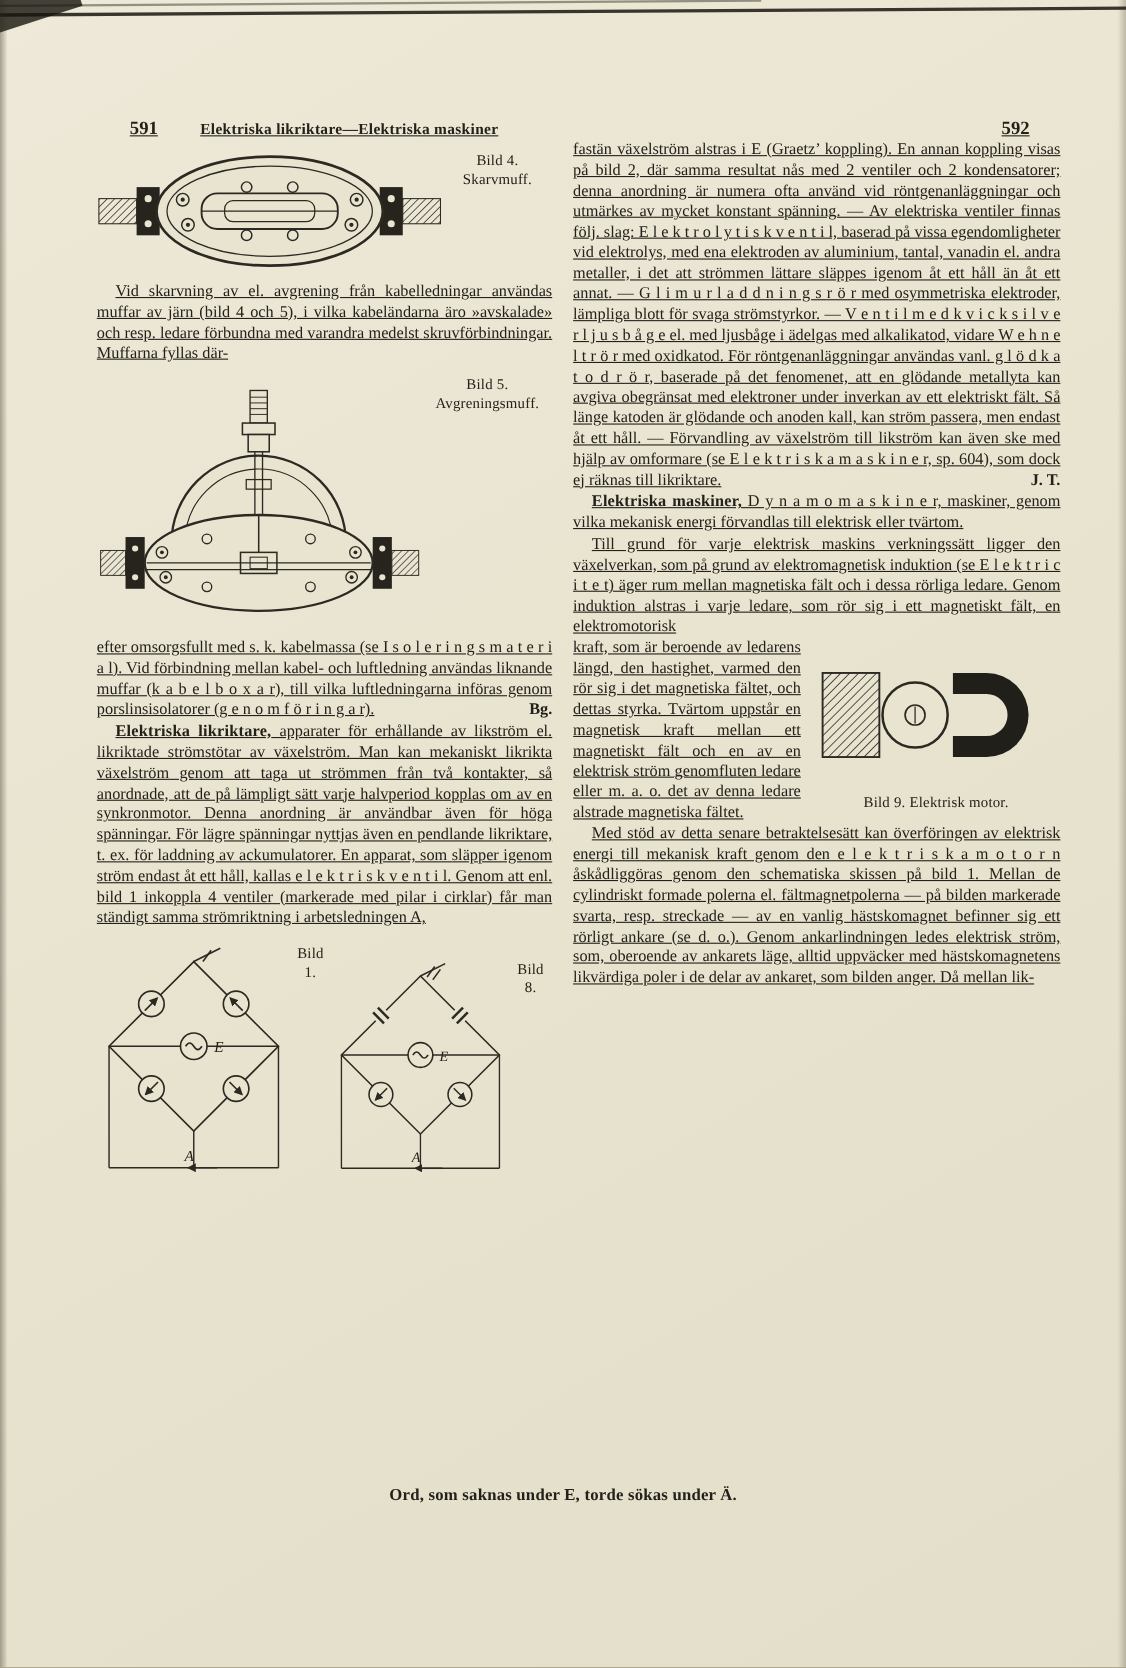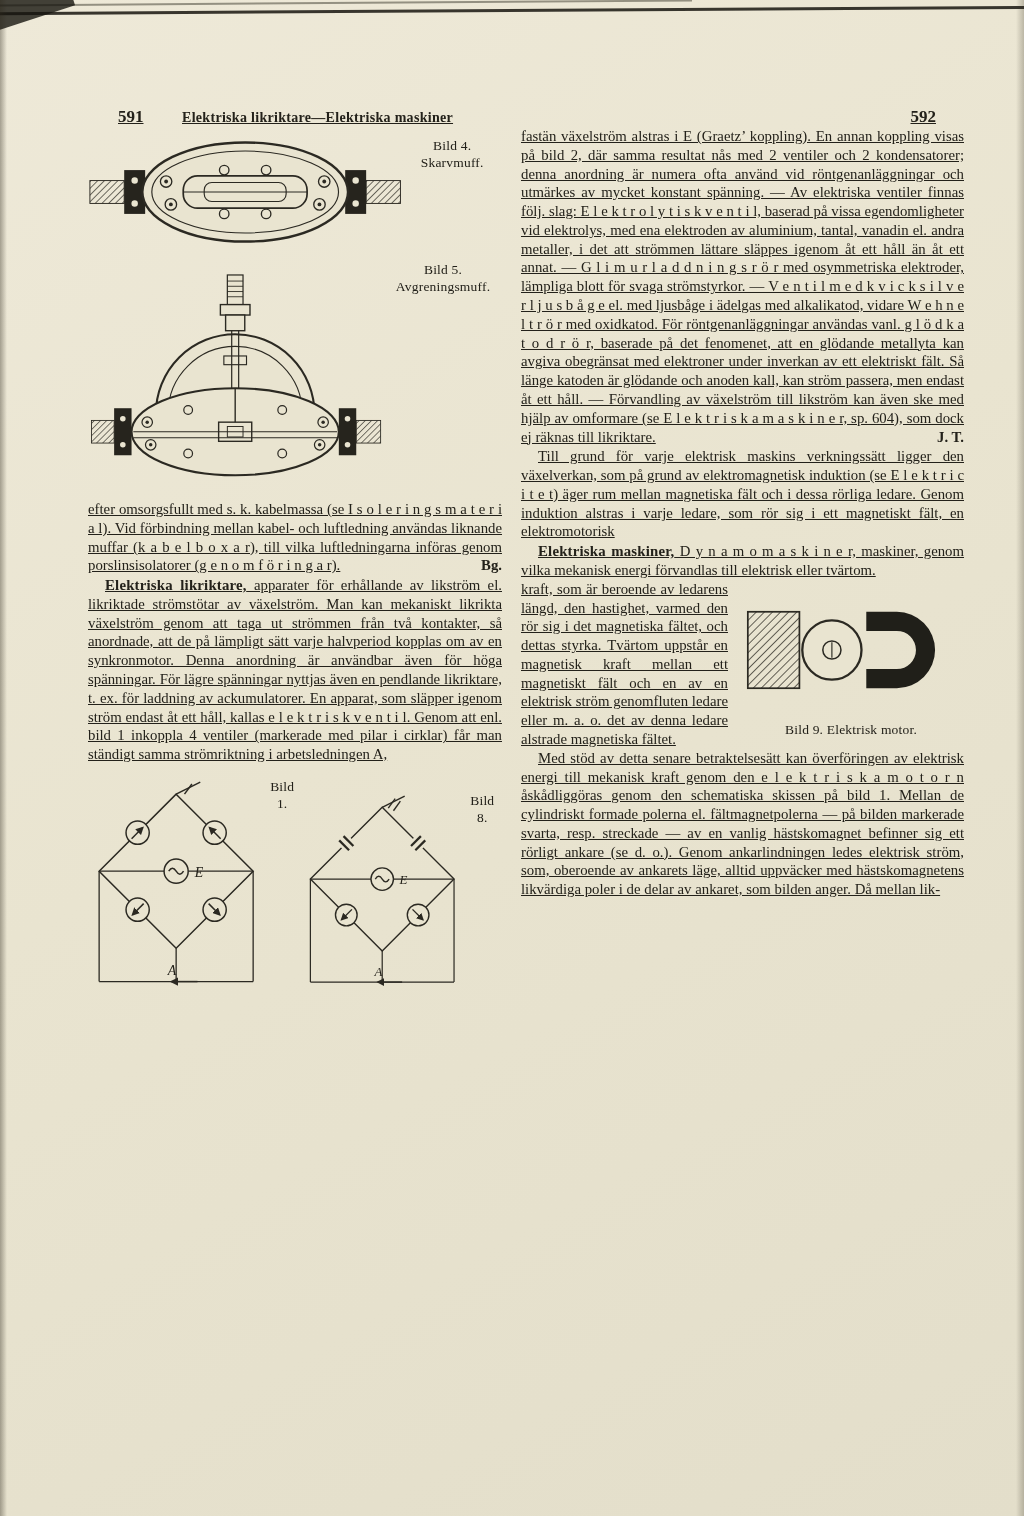--- a/index.html
+++ b/index.html
@@ -96,20 +96,21 @@
           <rect x="122" y="49" width="86" height="20" rx="8" fill="none" stroke="#2b2922" stroke-width="1.2"></rect>
           <line x1="100" y1="59" x2="230" y2="59" stroke="#2b2922" stroke-width="1.2"></line>
           <circle cx="143" cy="36" r="5" fill="none" stroke="#2b2922" stroke-width="1.4"></circle>
           <circle cx="187" cy="36" r="5" fill="none" stroke="#2b2922" stroke-width="1.4"></circle>
           <circle cx="143" cy="82" r="5" fill="none" stroke="#2b2922" stroke-width="1.4"></circle>
           <circle cx="187" cy="82" r="5" fill="none" stroke="#2b2922" stroke-width="1.4"></circle>
         </svg>
         <figcaption class="caption">Bild 4. Skarvmuff.</figcaption>
       </figure>
 
+      <p class="indent">Vid skarvning av el. avgrening från kabelledningar användas muffar av järn (bild 4 och 5), i vilka kabeländarna äro »avskalade» och resp. ledare förbundna med varandra medelst skruvförbindningar. Muffarna fyllas där-</p>
 
       <figure class="fig">
         <svg width="340" height="238" viewBox="0 0 340 238">
           <defs>
             <pattern id="hat5" width="5" height="5" patternUnits="userSpaceOnUse" patternTransform="rotate(45)">
               <line x1="0" y1="0" x2="0" y2="5" stroke="#2b2922" stroke-width="1.4"></line>
             </pattern>
           </defs>
           <path d="M78,162 A91,91 0 0 1 260,162 Z" fill="#e9e4d0" stroke="#2b2922" stroke-width="2.4"></path>
           <path d="M92,162 A77,77 0 0 1 246,162" fill="none" stroke="#2b2922" stroke-width="1.2"></path>
@@ -226,23 +227,23 @@
           </svg>
           <figcaption class="caption">Bild 8.</figcaption>
         </figure>
       </div>
     </section>
 
     <section class="col col-right">
 
       <p><span>fastän växelström alstras i E (Graetz’ koppling). En annan koppling visas på bild 2, där samma resultat nås med 2 ventiler och 2 kondensatorer; denna anordning är numera ofta använd vid röntgenanläggningar och utmärkes av mycket konstant spänning. — Av elektriska ventiler finnas följ. slag: E l e k t r o l y t i s k   v e n t i l,  baserad på vissa egendomligheter vid elektrolys, med ena elektroden av aluminium, tantal, vanadin el. andra metaller, i det att strömmen lättare släppes igenom åt ett håll än åt ett annat. — G l i m u r l a d d n i n g s r ö r  med osymmetriska elektroder, lämpliga blott för svaga strömstyrkor. — V e n t i l   m e d   k v i c k s i l v e r l j u s b å g e  el. med ljusbåge i ädelgas med alkalikatod, vidare  W e h n e l t r ö r  med oxidkatod. För röntgenanläggningar användas vanl.  g l ö d k a t o d r ö r,  baserade på det fenomenet, att en glödande metallyta kan avgiva obegränsat med elektroner under inverkan av ett elektriskt fält. Så länge katoden är glödande och anoden kall, kan ström passera, men endast åt ett håll. — Förvandling av växelström till likström kan även ske med hjälp av omformare (se E l e k t r i s k a   m a s k i n e r,  sp. 604), som dock ej räknas till likriktare.</span><span class="sig">J. T.</span></p>
 
+      <p class="indent"><b class="lead">Elektriska maskiner,</b><span> D y n a m o m a s k i n e r,  maskiner, genom vilka mekanisk energi förvandlas till elektrisk eller tvärtom.</span></p>
+
       <p class="indent">Till grund för varje elektrisk maskins verkningssätt ligger den växelverkan, som på grund av elektromagnetisk induktion (se E l e k t r i c i t e t)  äger rum mellan magnetiska fält och i dessa rörliga ledare. Genom induktion alstras i varje ledare, som rör sig i ett magnetiskt fält, en elektromotorisk</p>
-
-      <p class="indent"><b class="lead">Elektriska maskiner,</b><span> D y n a m o m a s k i n e r,  maskiner, genom vilka mekanisk energi förvandlas till elektrisk eller tvärtom.</span></p>
 
       <div class="wrapblock">
         <figure class="motorfig">
           <svg width="214" height="134" viewBox="0 0 224 140">
             <defs>
               <pattern id="hatm" width="6" height="6" patternUnits="userSpaceOnUse" patternTransform="rotate(45)">
                 <line x1="0" y1="0" x2="0" y2="6" stroke="#2b2922" stroke-width="1.5"></line>
               </pattern>
             </defs>
             <rect x="4" y="30" width="54" height="80" fill="url(#hatm)" stroke="#2b2922" stroke-width="1.8"></rect>
@@ -253,13 +254,16 @@
           </svg>
           <figcaption class="caption">Bild 9. Elektrisk motor.</figcaption>
         </figure>
         <p>kraft, som är beroende av ledarens längd, den hastighet, varmed den rör sig i det magnetiska fältet, och dettas styrka. Tvärtom uppstår en magnetisk kraft mellan ett magnetiskt fält och en av en elektrisk ström genomfluten ledare eller m. a. o. det av denna ledare alstrade magnetiska fältet.</p>
       </div>
 
       <p class="indent">Med stöd av detta senare betraktelsesätt kan överföringen av elektrisk energi till mekanisk kraft genom den  e l e k t r i s k a   m o t o r n  åskådliggöras genom den schematiska skissen på bild 1. Mellan de cylindriskt formade polerna el. fältmagnetpolerna — på bilden markerade svarta, resp. streckade — av en vanlig hästskomagnet befinner sig ett rörligt ankare (se d. o.). Genom ankarlindningen ledes elektrisk ström, som, oberoende av ankarets läge, alltid uppväcker med hästskomagnetens likvärdiga poler i de delar av ankaret, som bilden anger. Då mellan lik-</p>
     </section>
   </main>
 
+  <footer class="page-footer">
+    <span>Ord, som saknas under E, torde sökas under Ä.</span>
+  </footer>
 </div>
 
 </body></html>

